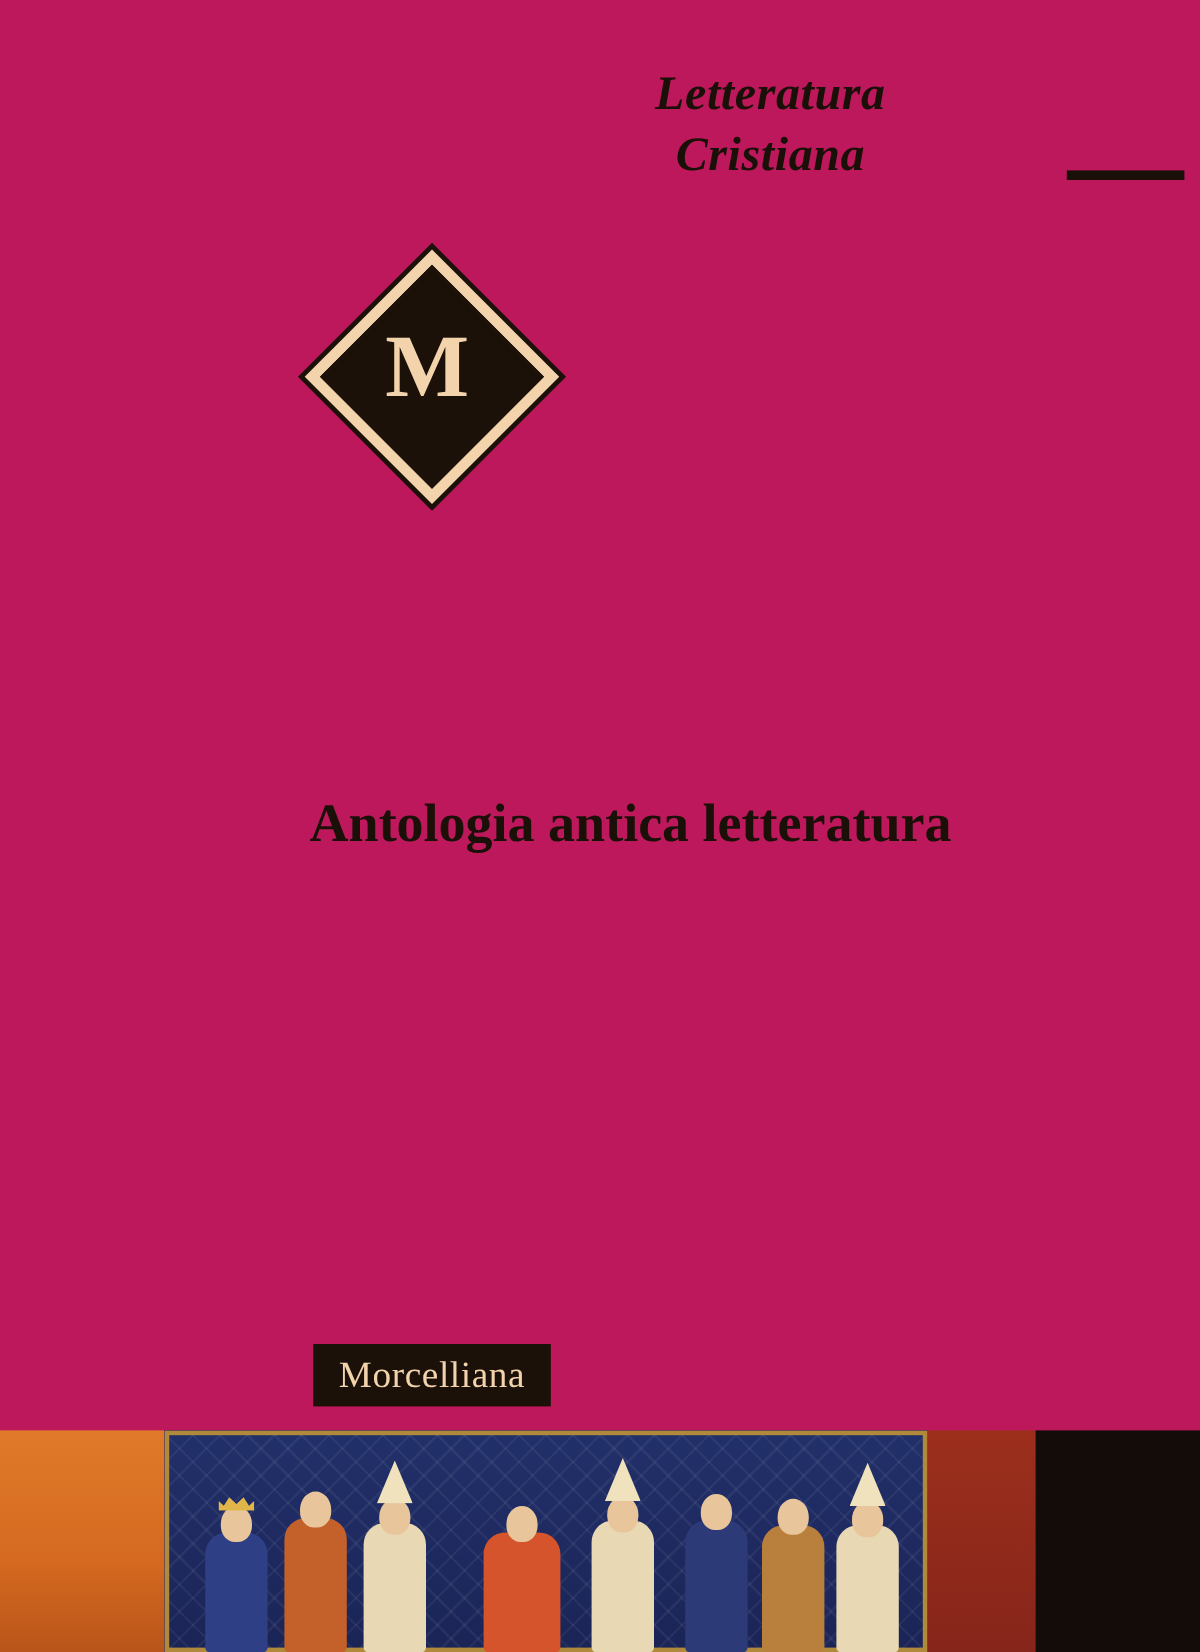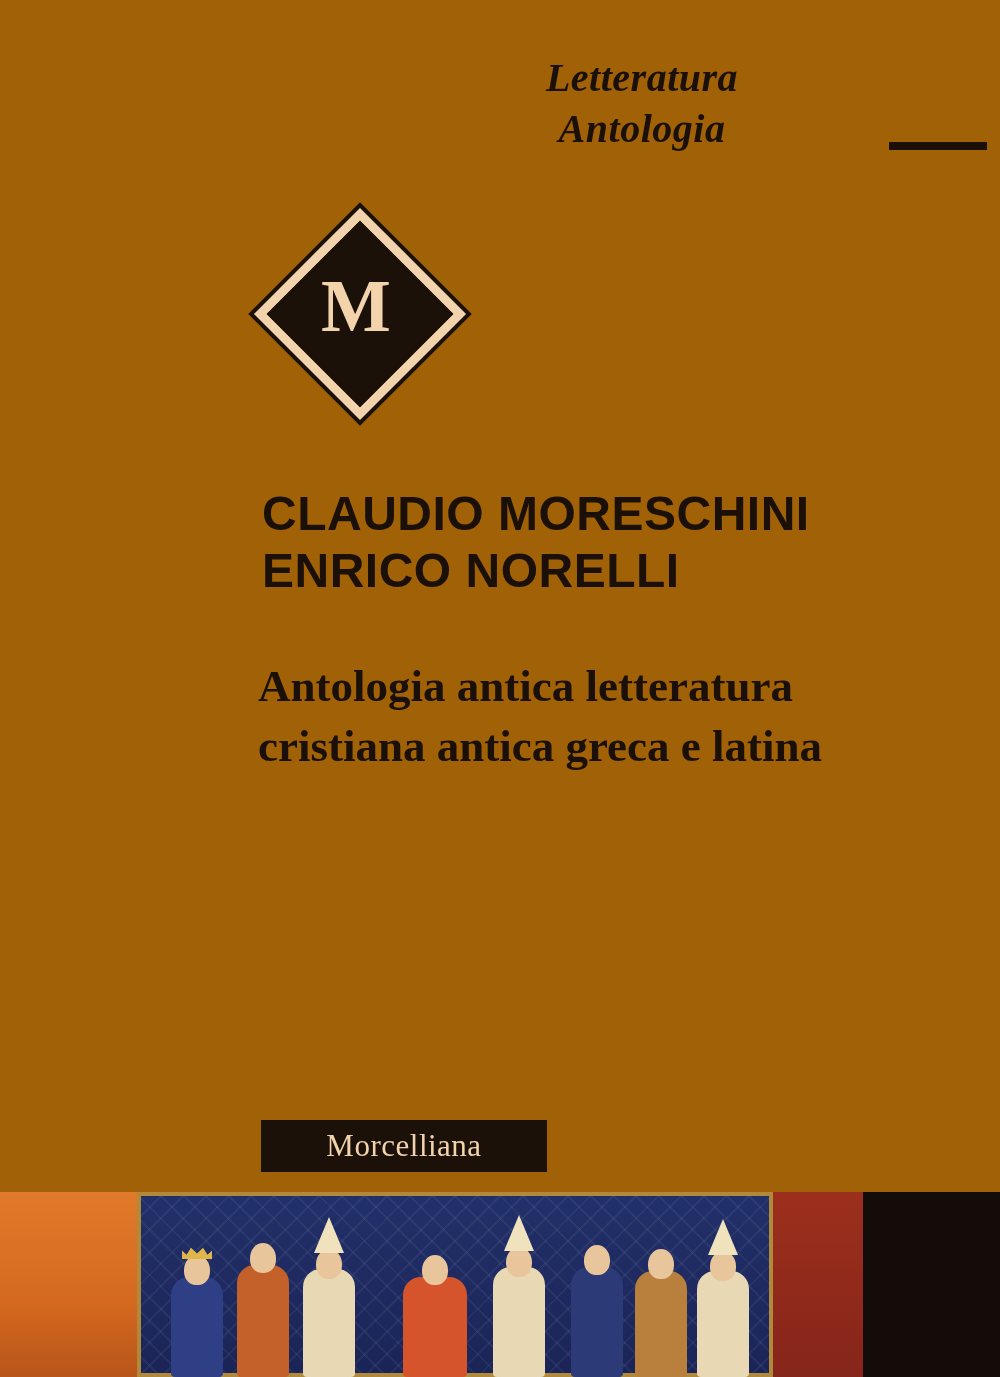--- a/index.html
+++ b/index.html
@@ -10,21 +10,21 @@
     width: 1000px;
     height: 1377px;
     background: #f2d2ab;
     font-family: "Liberation Serif", serif;
     overflow: hidden;
     position: relative;
   }
   .cover {
     position: absolute;
     inset: 0;
-    background: #a16207;
+    background: #be185d;
   }
 
   
   .series {
     position: absolute;
     top: 52px;
     right: 148px;
     width: 420px;
     text-align: center;
     font-family: "Liberation Serif", serif;
@@ -119,21 +119,21 @@
     font-size: 29px;
     font-weight: bold;
     line-height: 1.3;
   }
 
   
   .publisher-box {
     position: absolute;
     top: 1120px;
     left: 261px;
-    width: 286px;
+    width: 198px;
     height: 52px;
     background: #1b1109;
     display: flex;
     align-items: center;
     justify-content: center;
   }
   .publisher-box span {
     color: #f3d3ac;
     font-family: "Liberation Serif", serif;
     font-size: 31px;
@@ -227,38 +227,33 @@
     z-index: 4;
   }
 </style>
 </head>
 <body>
 
 <div class="cover">
 
   <div class="series">
     <div>Letteratura</div>
-    <div>Antologia</div>
+    <div>Cristiana</div>
   </div>
 
   <div class="corner-rule"></div>
 
   <div class="logo-wrap">
     <div class="logo-diamond"></div>
     <div class="logo-letter">M</div>
   </div>
 
-  <div class="authors">
-    <div>CLAUDIO MORESCHINI</div>
-    <div>ENRICO NORELLI</div>
-  </div>
 
   <div class="title">
     <div>Antologia antica letteratura</div>
-    <div>cristiana antica greca e latina</div>
   </div>
 
 
   <div class="publisher-box">
     <span>Morcelliana</span>
   </div>
 
   <div class="band">
     <div class="band-left"></div>
 

